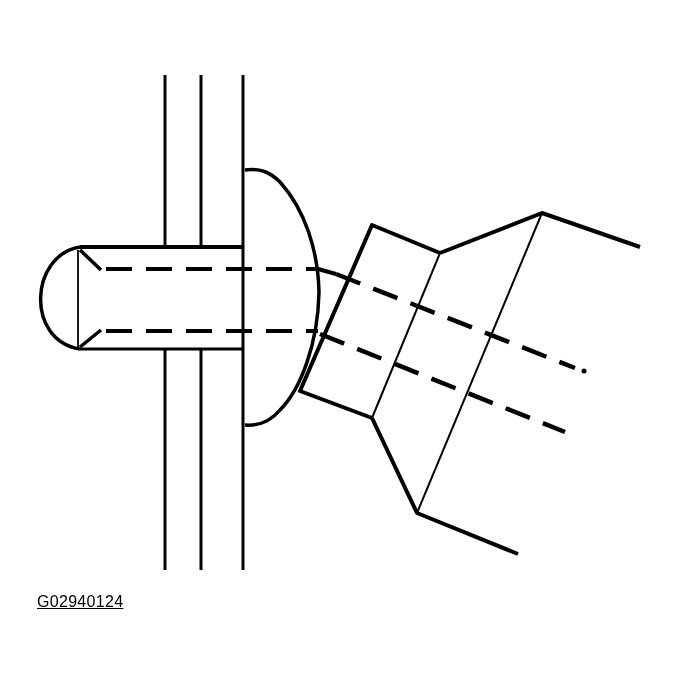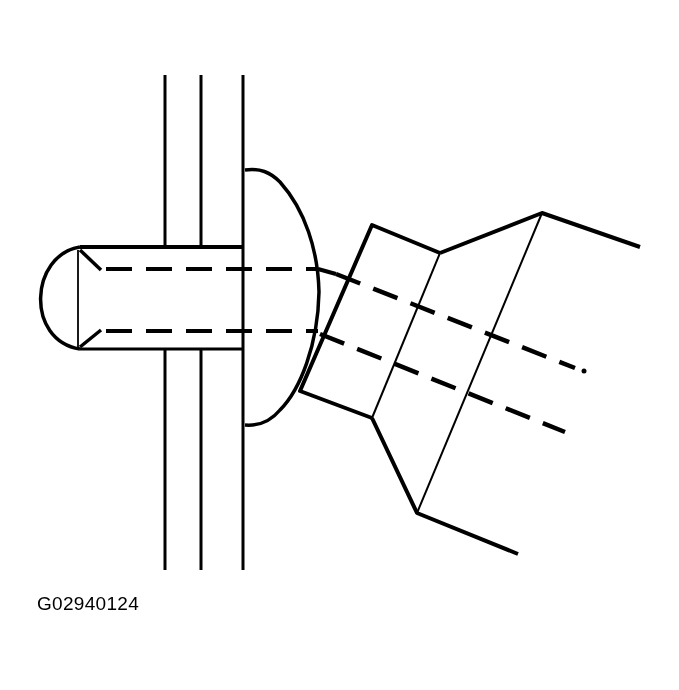--- a/index.html
+++ b/index.html
@@ -19,23 +19,24 @@
       left: 0;
       top: 0;
       width: 679px;
       height: 690px;
     }
     .figure-id {
       position: absolute;
       left: 37px;
       top: 593px;
       font-family: "Liberation Sans", sans-serif;
-      font-size: 19px;
+      font-size: 16px;
       color: #000000;
       letter-spacing: 0.3px;
+      text-decoration: underline;
     }
   </style>
 </head>
 <body>
 
 <svg id="diagram" viewBox="0 0 679 690" xmlns="http://www.w3.org/2000/svg">
 
   <g stroke="#000" stroke-width="3" fill="none">
     <line x1="165" y1="75" x2="165" y2="248"></line>
     <line x1="165" y1="350" x2="165" y2="570"></line>

